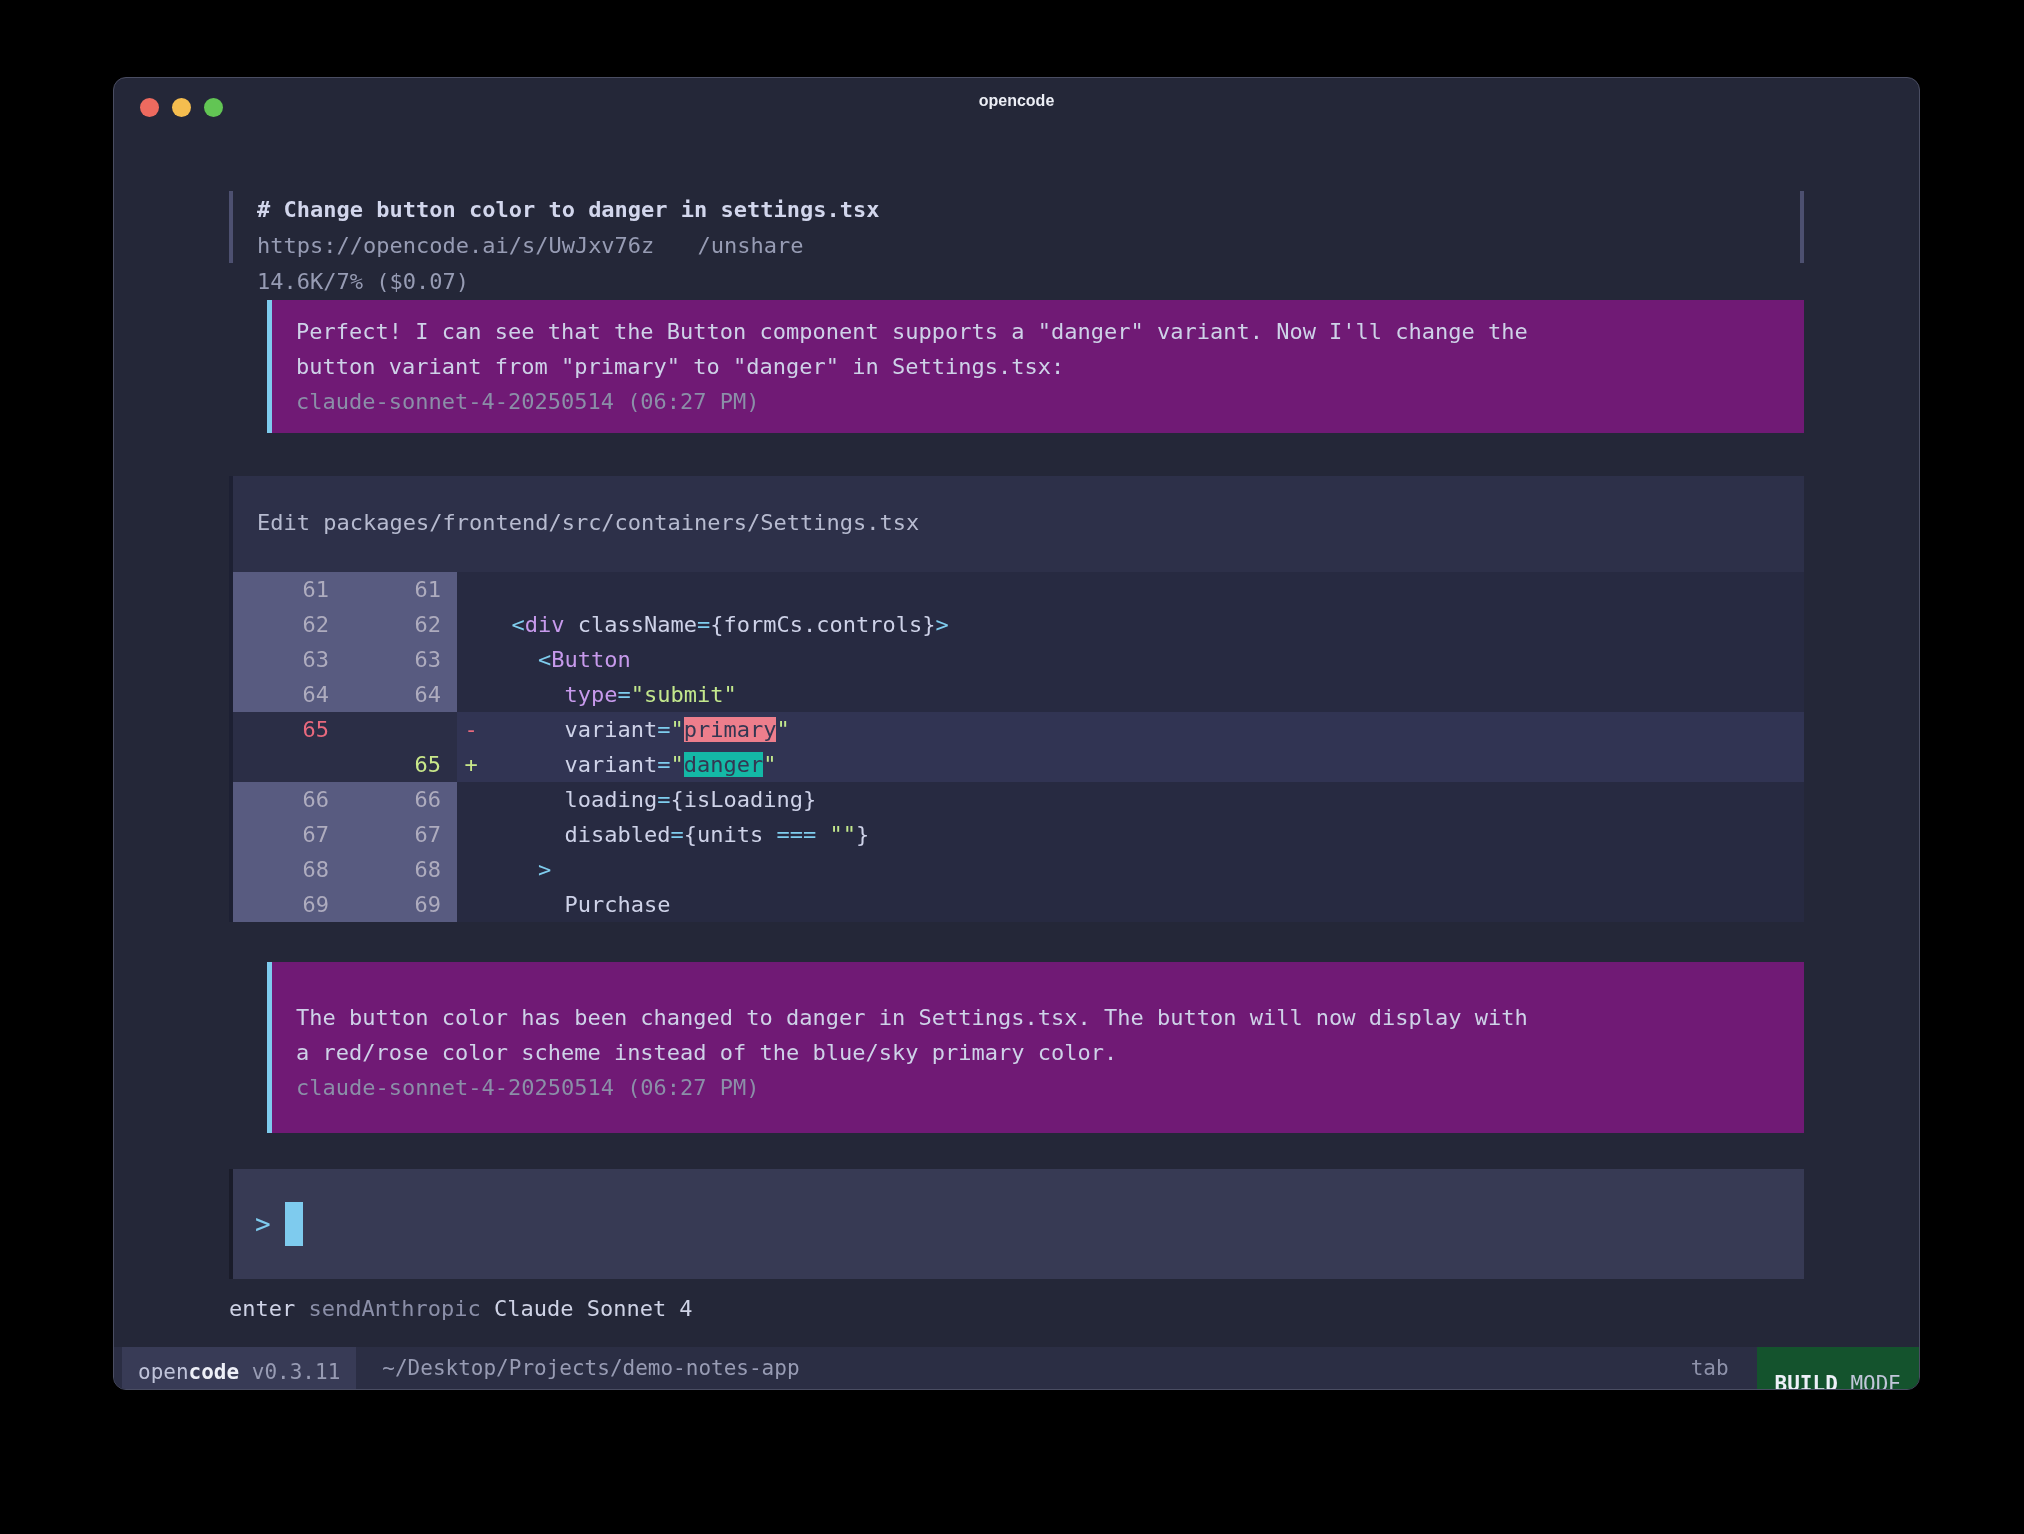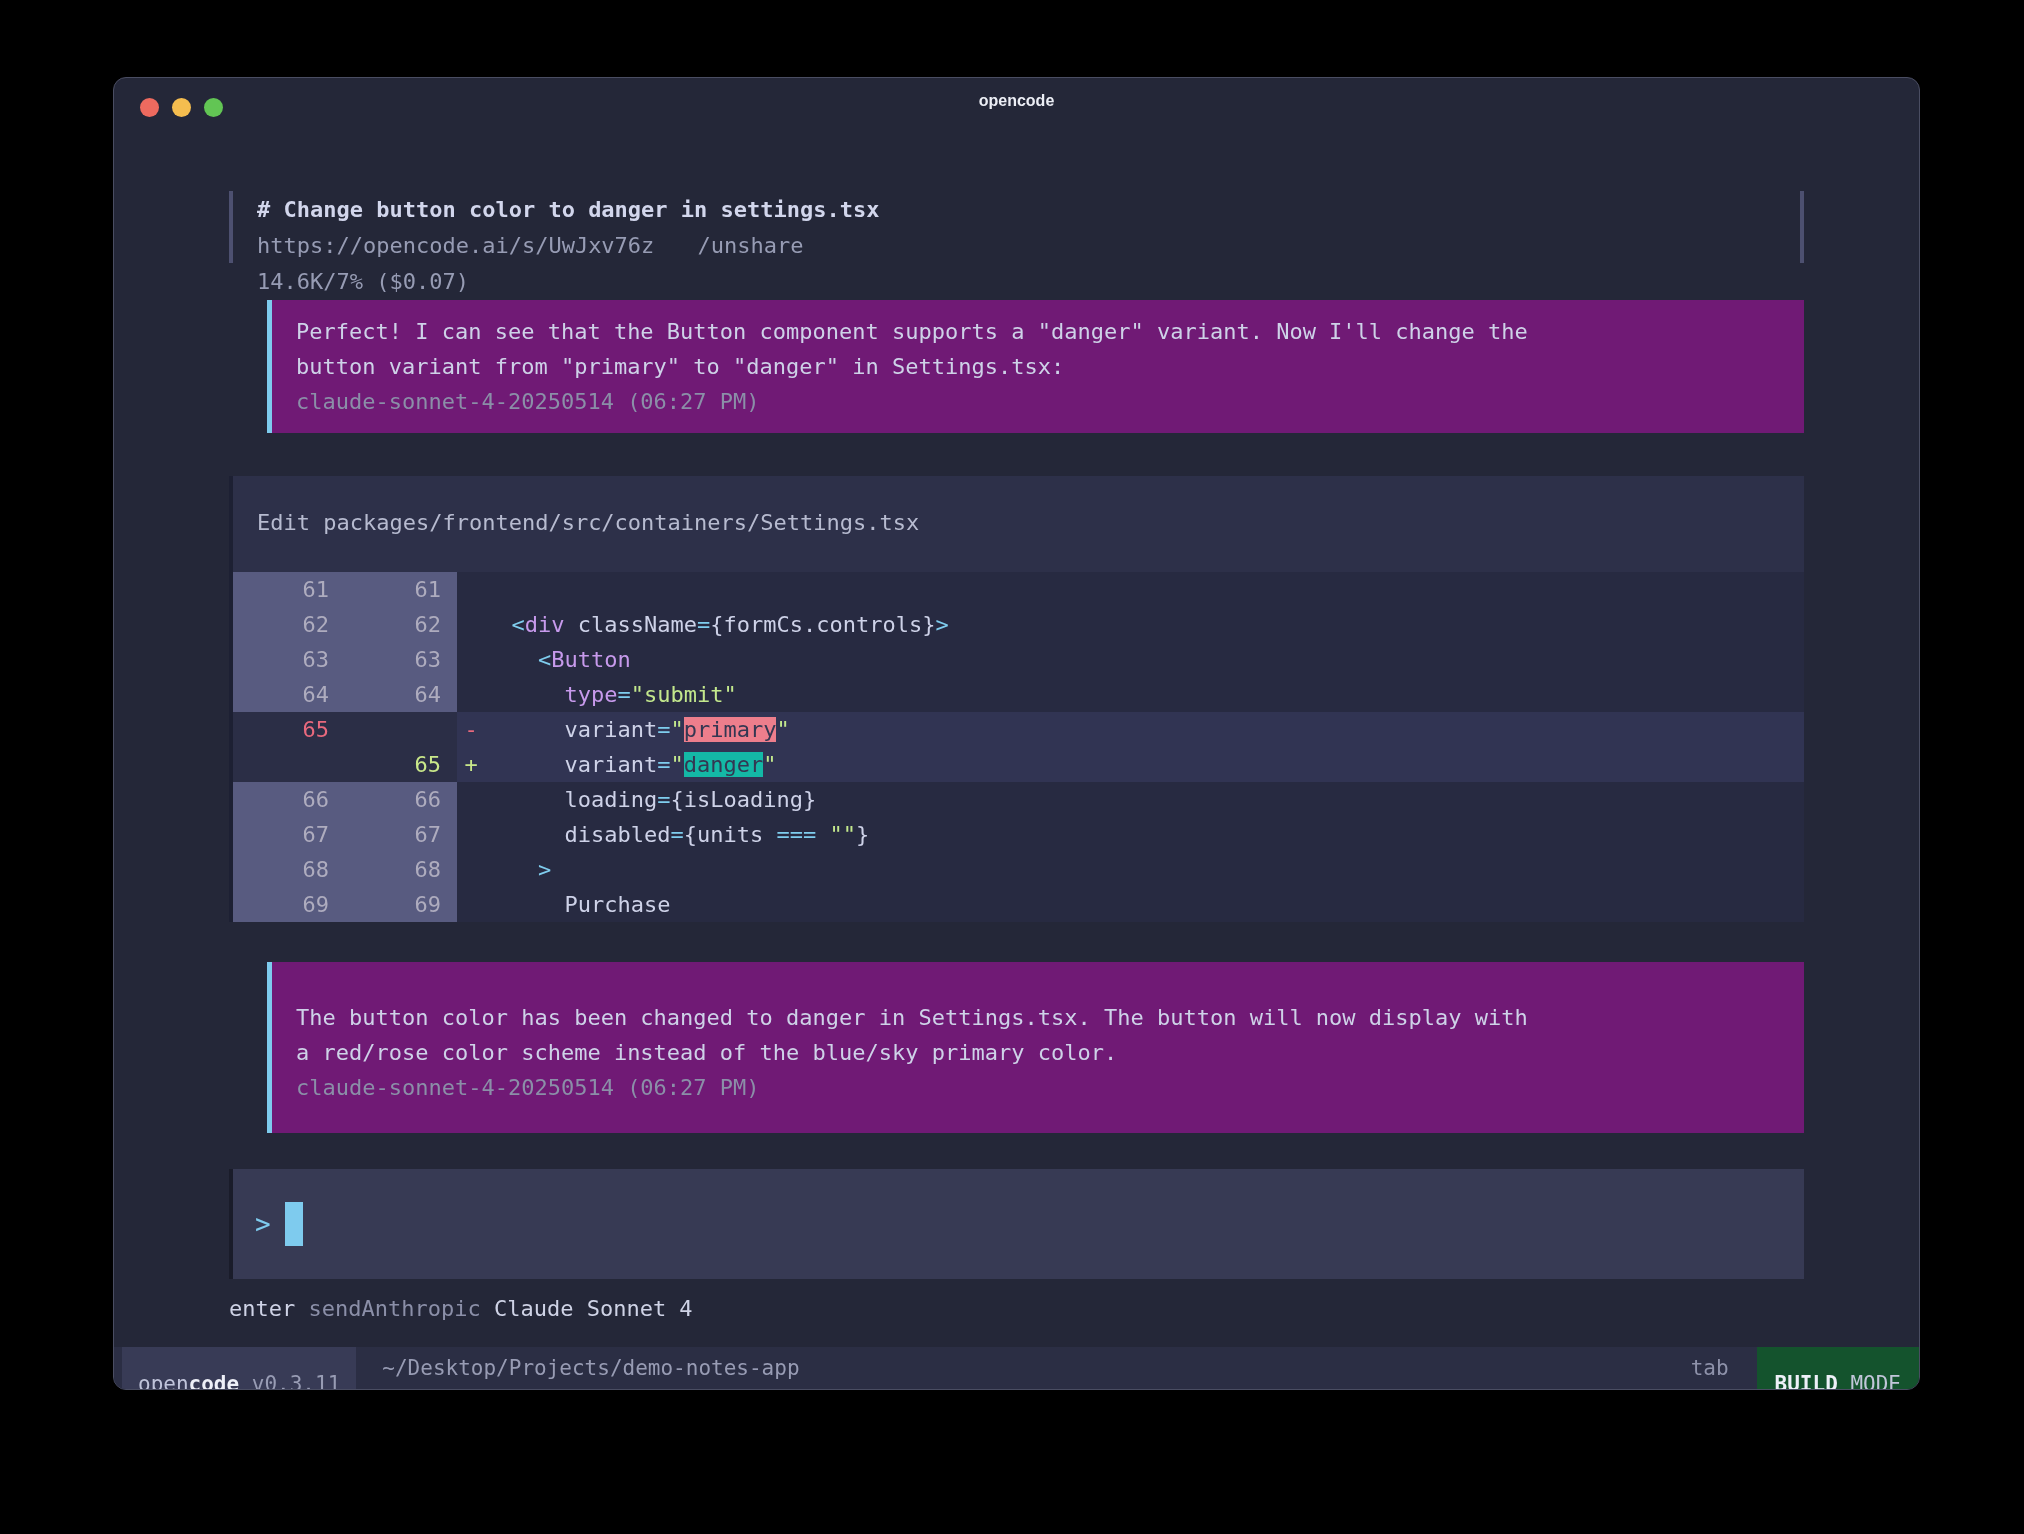--- a/index.html
+++ b/index.html
@@ -101,21 +101,21 @@
   .hint-strong { color: #cfd3e6; }
 
   
   .statusbar {
     position: absolute; left: 0; right: 0; bottom: 0; height: 42px;
     background: #2b2e44;
     display: flex; align-items: stretch;
     font-size: 21px; line-height: 42px;
     padding-left: 8px;
   }
-  .sb-app { background: #383b56; padding: 16px 16px; white-space: pre; }
+  .sb-app { background: #383b56; padding: 4px 16px; white-space: pre; }
   .sb-open { color: #c0c4da; }
   .sb-code { color: #eef0f8; font-weight: bold; }
   .sb-version { color: #989cb4; }
   .sb-path { color: #989cb4; margin-left: 26px; flex: 1; }
   .sb-tab { color: #8e92aa; margin-right: 28px; }
   .sb-mode { background: #14532d; padding: 16px 18px; white-space: pre; }
   .sb-build { color: #eef0f8; font-weight: bold; }
   .sb-modeword { color: #c2c6da; }
 </style>
 </head>

